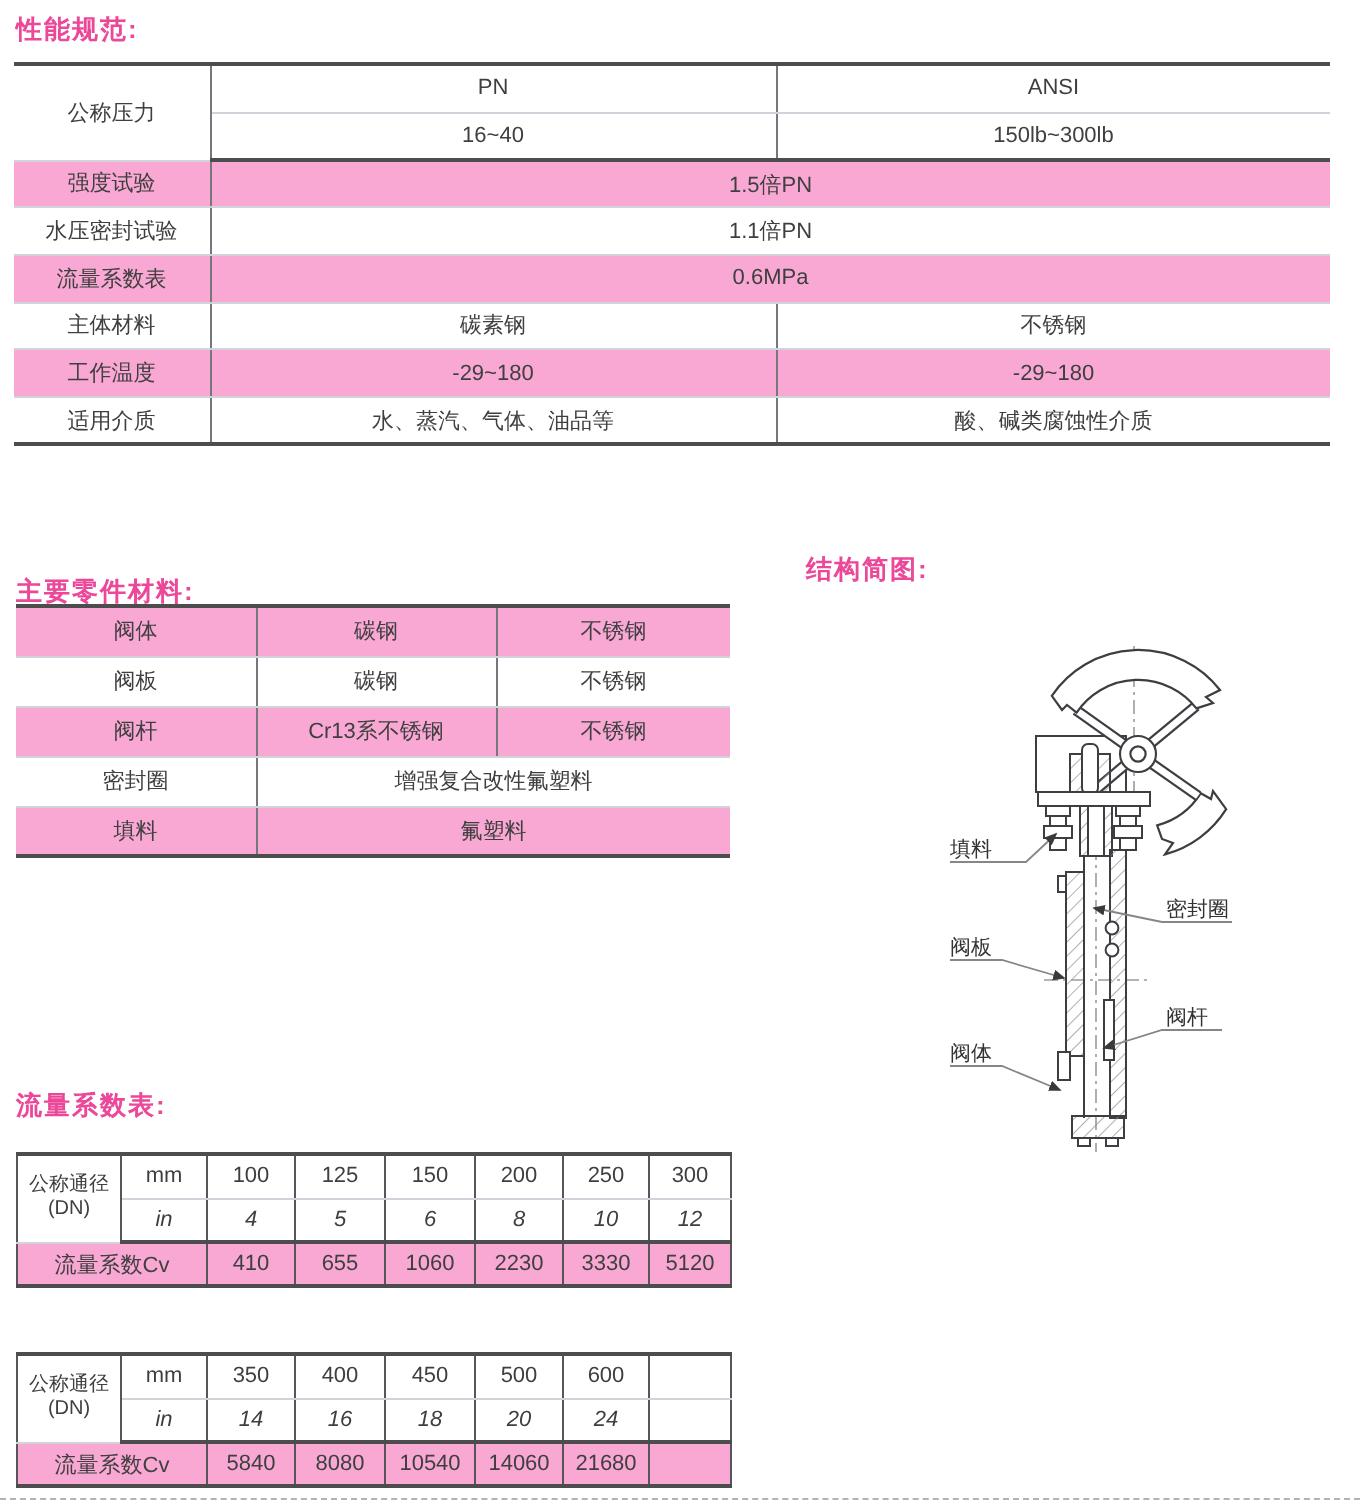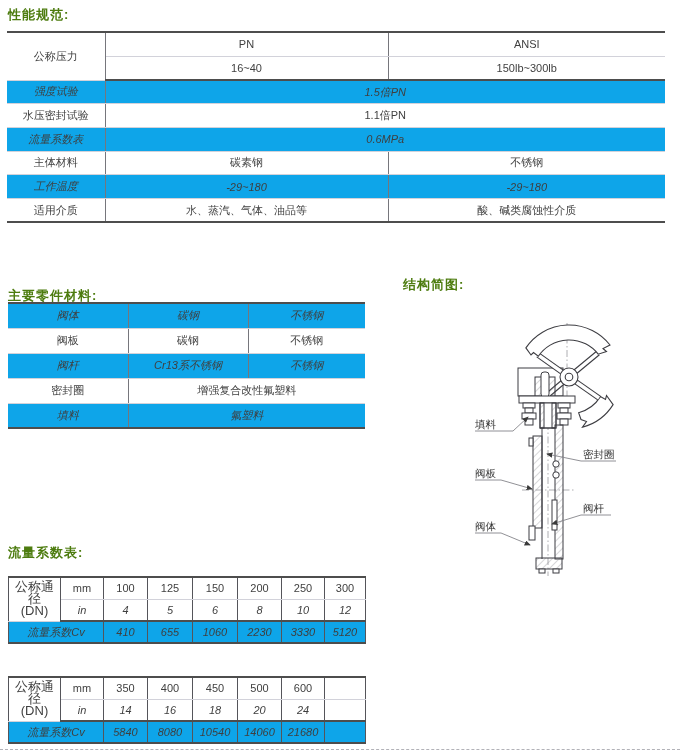--- a/index.html
+++ b/index.html
@@ -1,21 +1,21 @@
 <!DOCTYPE html>
 <html><head>
 <meta charset="utf-8">
 <style>
   * { margin:0; padding:0; box-sizing:border-box; }
   html,body { width:680px; height:756px; background:#fff; font-family:"Liberation Sans","DejaVu Sans",sans-serif; color:#3a3a3a; }
   body { position:relative; overflow:hidden; }
-  .heading { position:absolute; font-size:13px; font-weight:bold; color:#4d7c0f; letter-spacing:1px; }
+  .heading { position:absolute; font-size:13px; font-weight:bold; color:#ec4899; letter-spacing:1px; }
   table { border-collapse:collapse; table-layout:fixed; position:absolute; font-size:11px; color:#3f3f3f; }
   td { text-align:center; vertical-align:middle; padding:0 3px; }
-  .shade { background:#0ea5e9;font-style:italic; }
+  .shade { background:#f9a8d4; }
 
   
   table.spec { left:7px; top:31px; width:658px; border-top:2px solid #4d4d4d; border-bottom:2px solid #4d4d4d; }
   table.spec td { border-bottom:1px solid #d2d2da; height:23.7px; }
   table.spec tr.hdr td { height:24px; }
   table.spec td.lbl { border-right:1px solid #76767c; }
   table.spec td.c2 { border-right:1px solid #76767c; }
   table.spec td.thick { border-bottom:2px solid #4d4d4d; }
   table.spec tr:last-child td { border-bottom:none; }
 
@@ -26,21 +26,21 @@
   table.materials tr.hdr td { height:50px; border-bottom:2px solid #4d4d4d; }
   table.materials tr:last-child td { border-bottom:none; }
   td.diagcell { position:relative; padding:0; }
   td.diagcell svg.diag { position:absolute; left:0; top:0; width:100%; height:100%; }
   .corner-top { position:absolute; right:13px; top:7px; font-size:11px; }
   .corner-bottom { position:absolute; left:10px; bottom:7px; font-size:11px; }
 
   
   table.flow { left:8px; width:357px; border-top:2px solid #4d4d4d; border-bottom:2px solid #4d4d4d; border-left:1px solid #55555a; }
   table.flow td { border-right:1px solid #55555a; height:22px; }
-  table.flow td.dn { font-size:13px; line-height:12px; }
+  table.flow td.dn { font-size:10px; line-height:12px; }
   table.flow tr.mmrow td { border-bottom:1px solid #d2d2da; }
   table.flow tr.inrow td { border-bottom:2px solid #4d4d4d;font-style:italic; }
   table.flow#flow1 { top:576px; }
   table.flow#flow2 { top:676px; }
 
   .page-edge { position:absolute; left:0; top:749px; width:680px; border-top:1px dashed #b2b2b8; }
 
   
   .structure-svg { position:absolute; left:400px; top:293px; }
   .structure-svg text { font-size:10.5px; fill:#333; font-family:"Liberation Sans","DejaVu Sans",sans-serif; }

